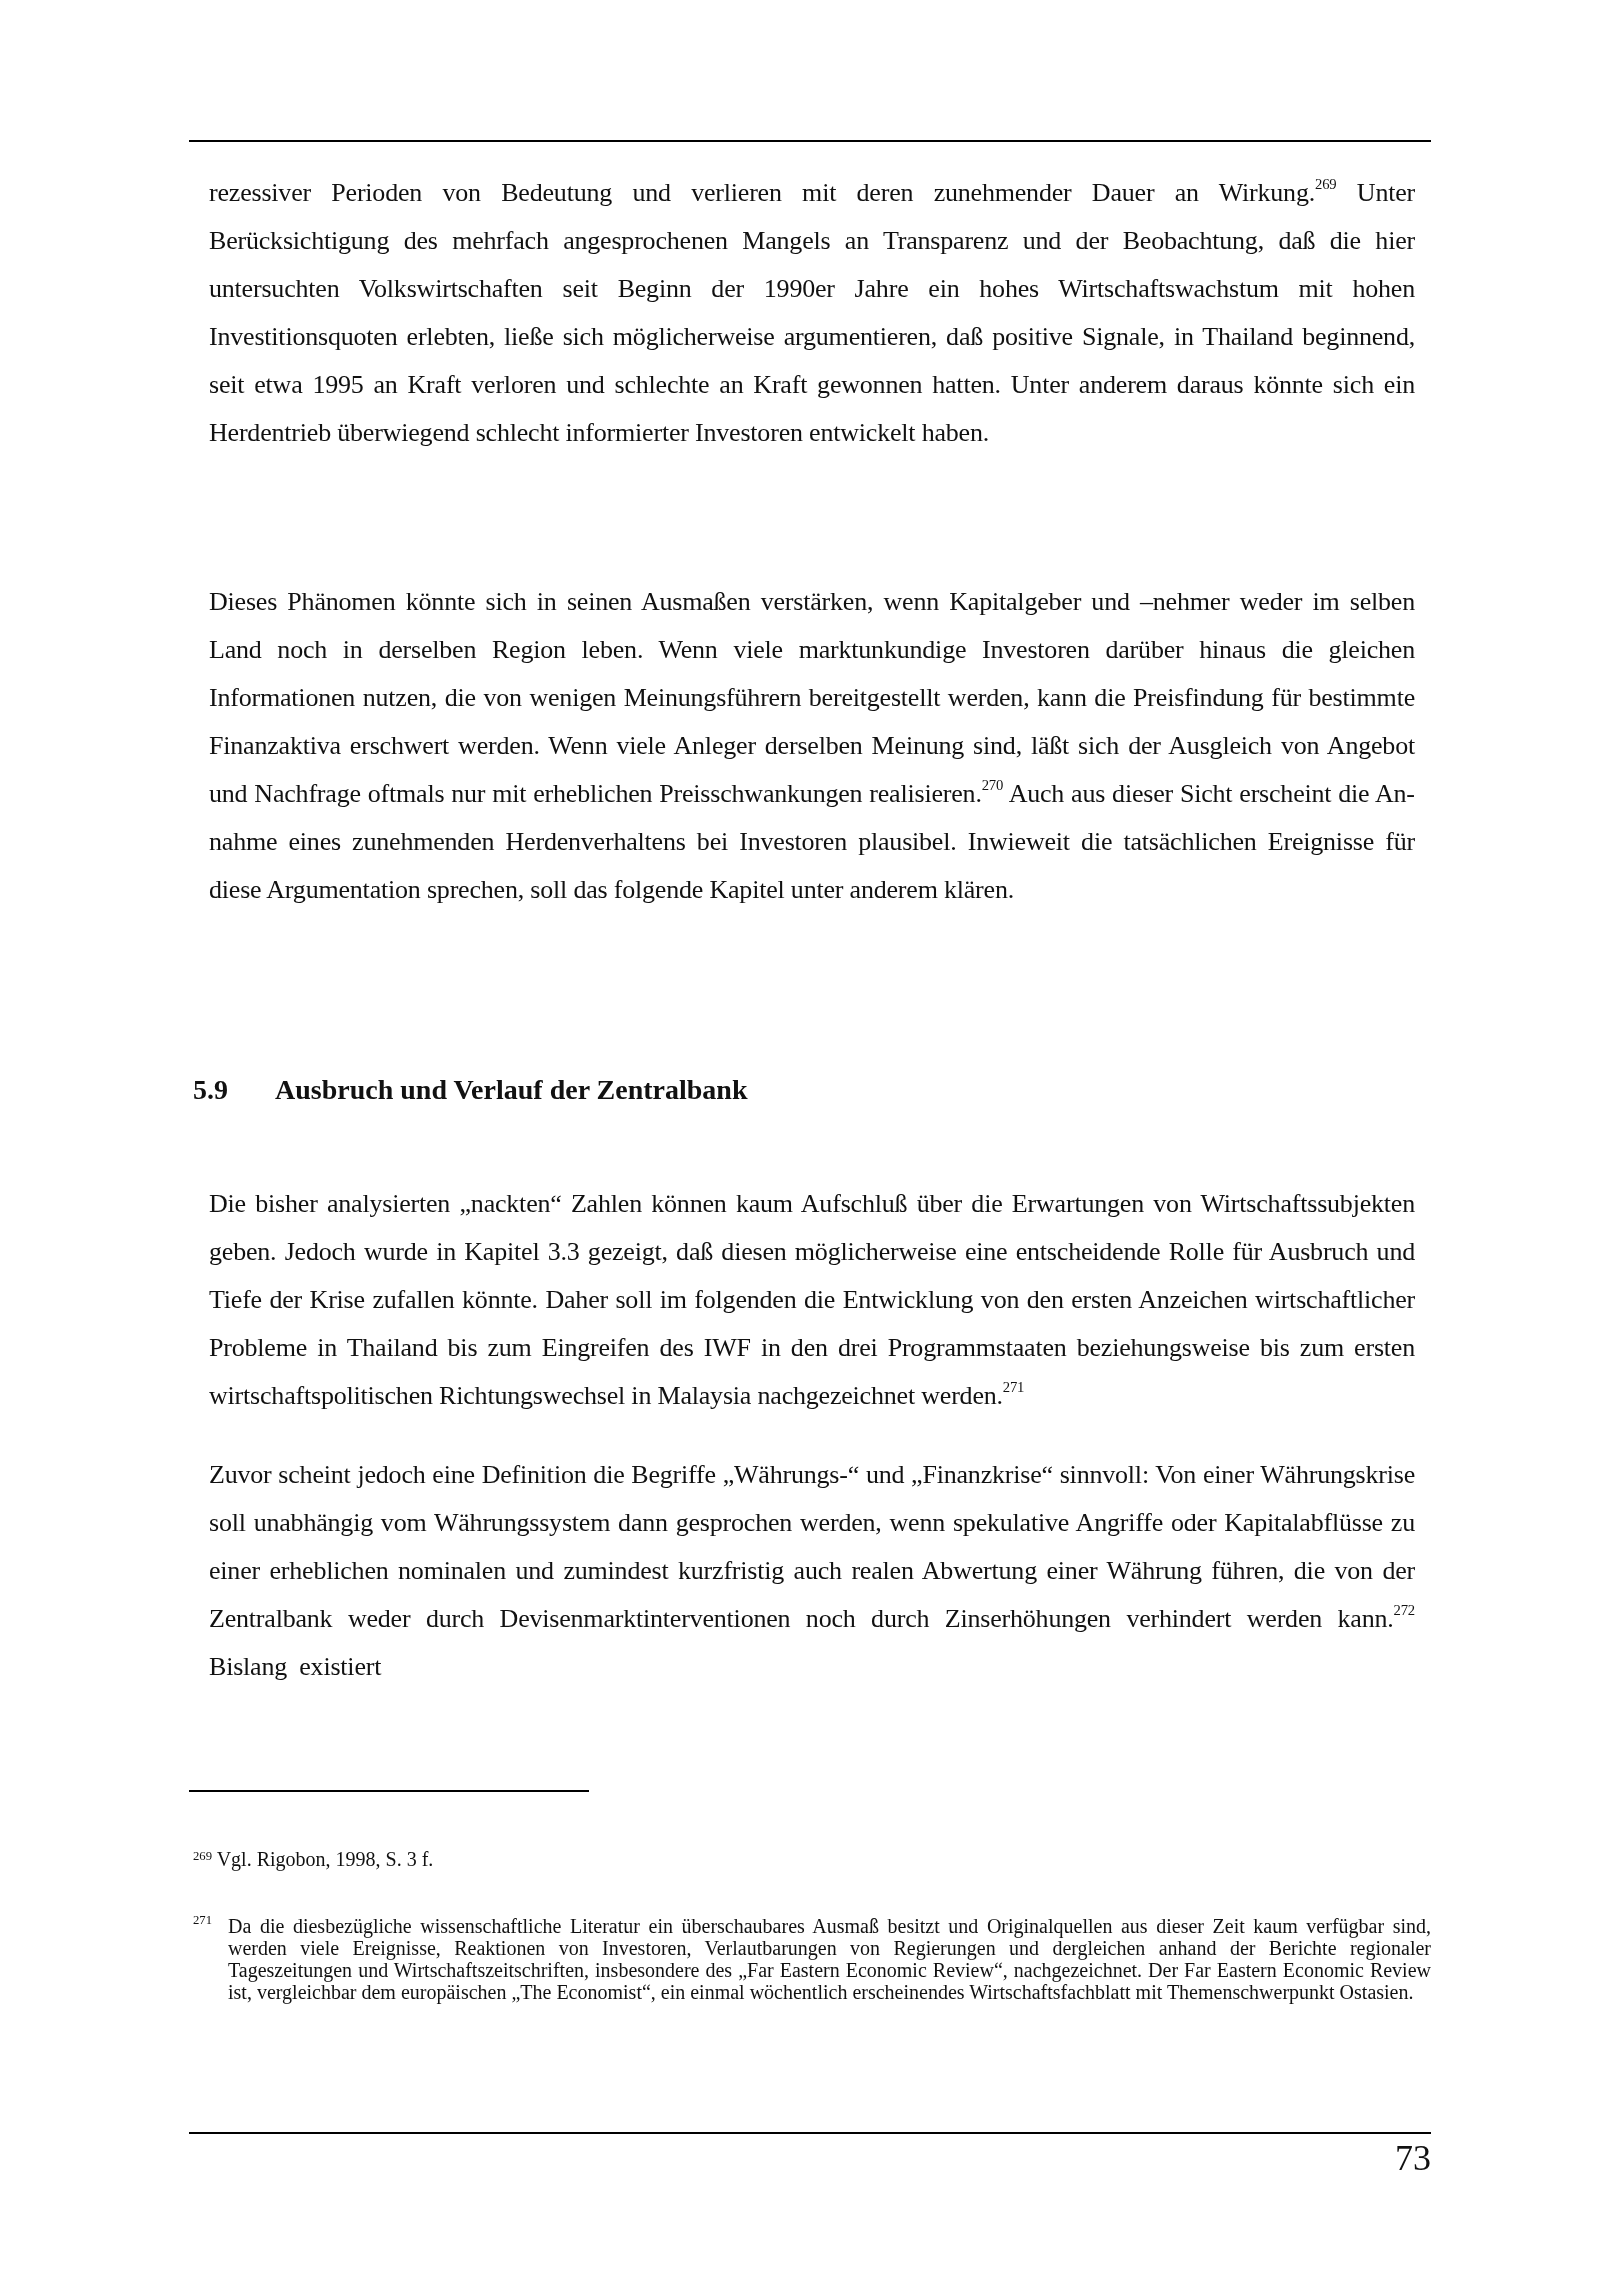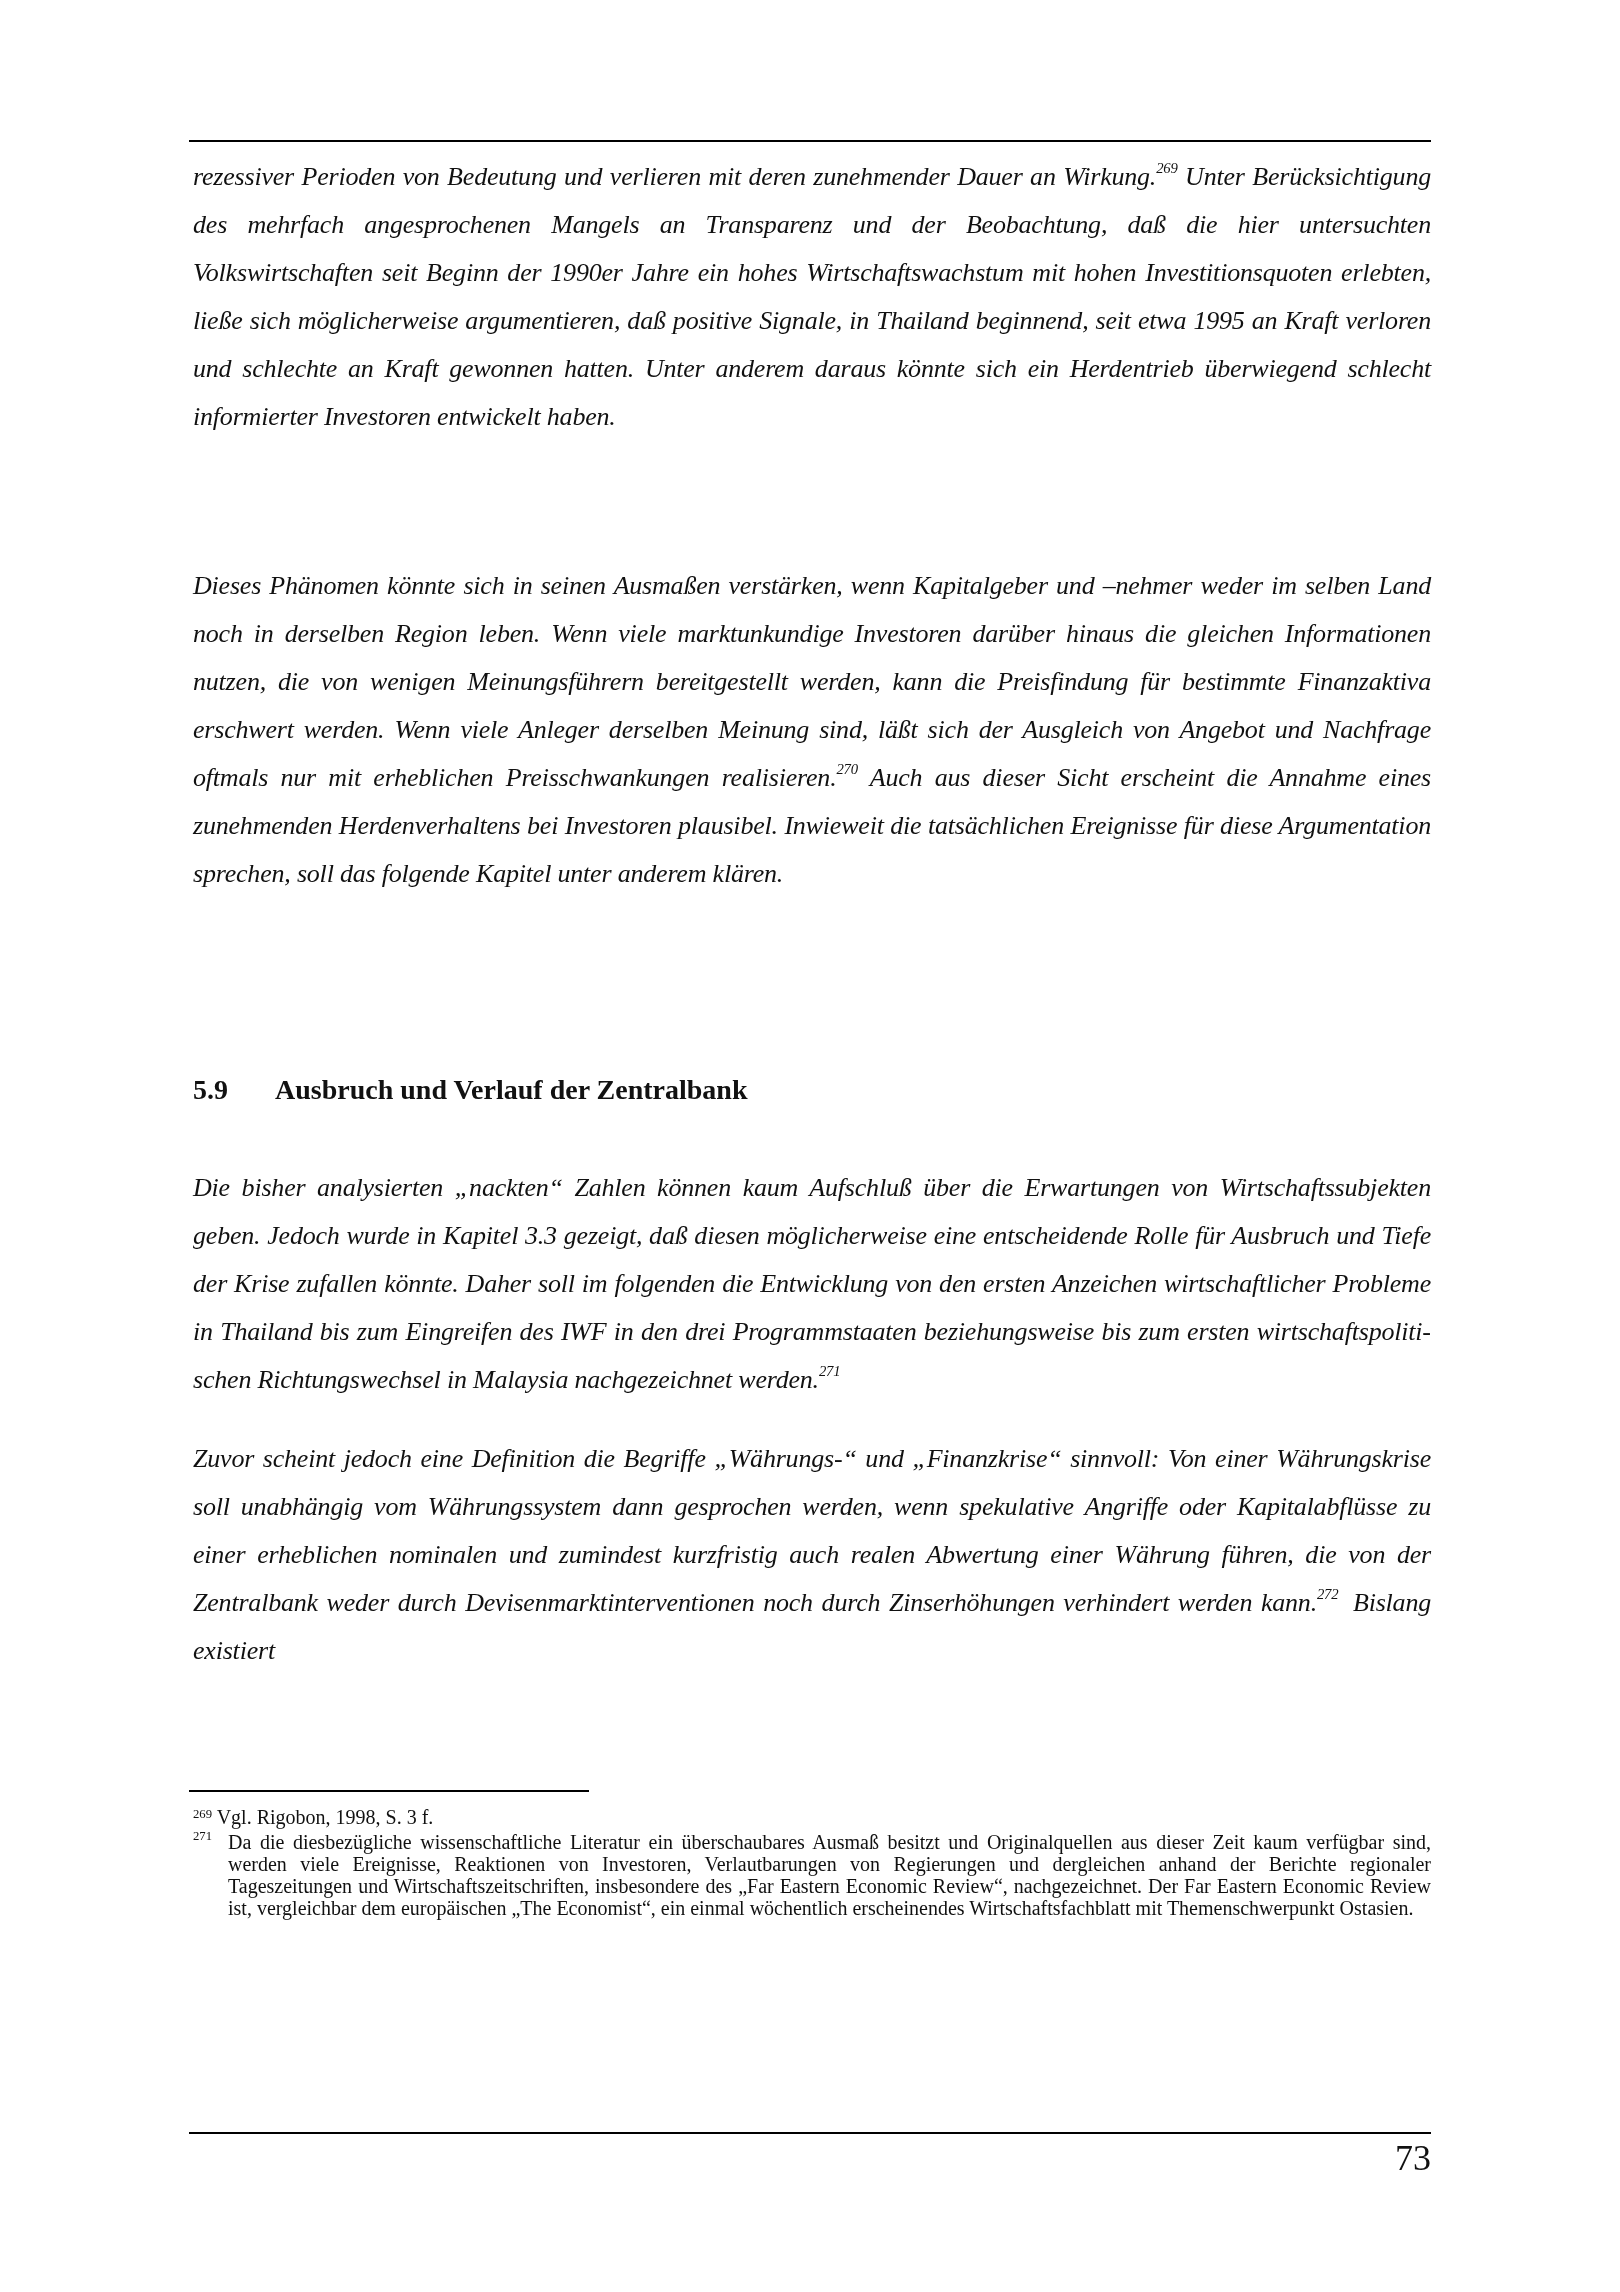--- a/index.html
+++ b/index.html
@@ -4,30 +4,30 @@
 <style>
   html, body { margin: 0; padding: 0; background: #ffffff; }
   body { width: 1620px; height: 2293px; position: relative; overflow: hidden;
          font-family: "Liberation Serif", "DejaVu Serif", serif; color: #111; }
   .rule { position: absolute; left: 189px; width: 1242px; height: 0; border-top: 2.9px solid #000; }
   .rule.top { top: 140px; }
   .rule.bottom { top: 2132px; }
   .fn-rule { position: absolute; left: 189px; top: 1790px; width: 400px; border-top: 2px solid #000; }
   .body-text { position: absolute; left: 193px; width: 1238px; font-size: 26px; line-height: 48px;
                text-align: justify; hyphens: manual; letter-spacing: -0.2px; }
-  .body-text p { margin: 0; font-style: italic; }
+  .body-text p { margin: 16px; }
   .p1 { top: 153px; }
   .p2 { top: 562px; }
   .p3 { top: 1164px; }
   .p4 { top: 1435px; }
   sup.fn { font-size: 14.7px; vertical-align: 0; position: relative; top: -11.8px; line-height: 0; }
   .heading { position: absolute; left: 193px; top: 1070px; font-size: 28px; font-weight: bold; line-height: 39px; }
   .heading .num { display: inline-block; width: 82px; }
   .footnotes { position: absolute; left: 193px; top: 1806px; width: 1238px; font-size: 20px; line-height: 22px; }
-  .fnote { position: relative; padding-left: 0; text-align: justify; }
+  .fnote { position: relative; padding-left: 0; text-align: justify; margin-top: 42px; }
   .fnote.indented { padding-left: 35px; }
   .fnote .mark { font-size: 12.7px; position: relative; top: -5.9px; }
   .fnote.indented .mark { position: absolute; left: 0; top: -5.9px; }
   .page-number { position: absolute; right: 189px; top: 2143px; font-size: 36px; line-height: 31px; }
 </style>
 </head>
 <body>
 
 <div class="rule top"></div>
 

